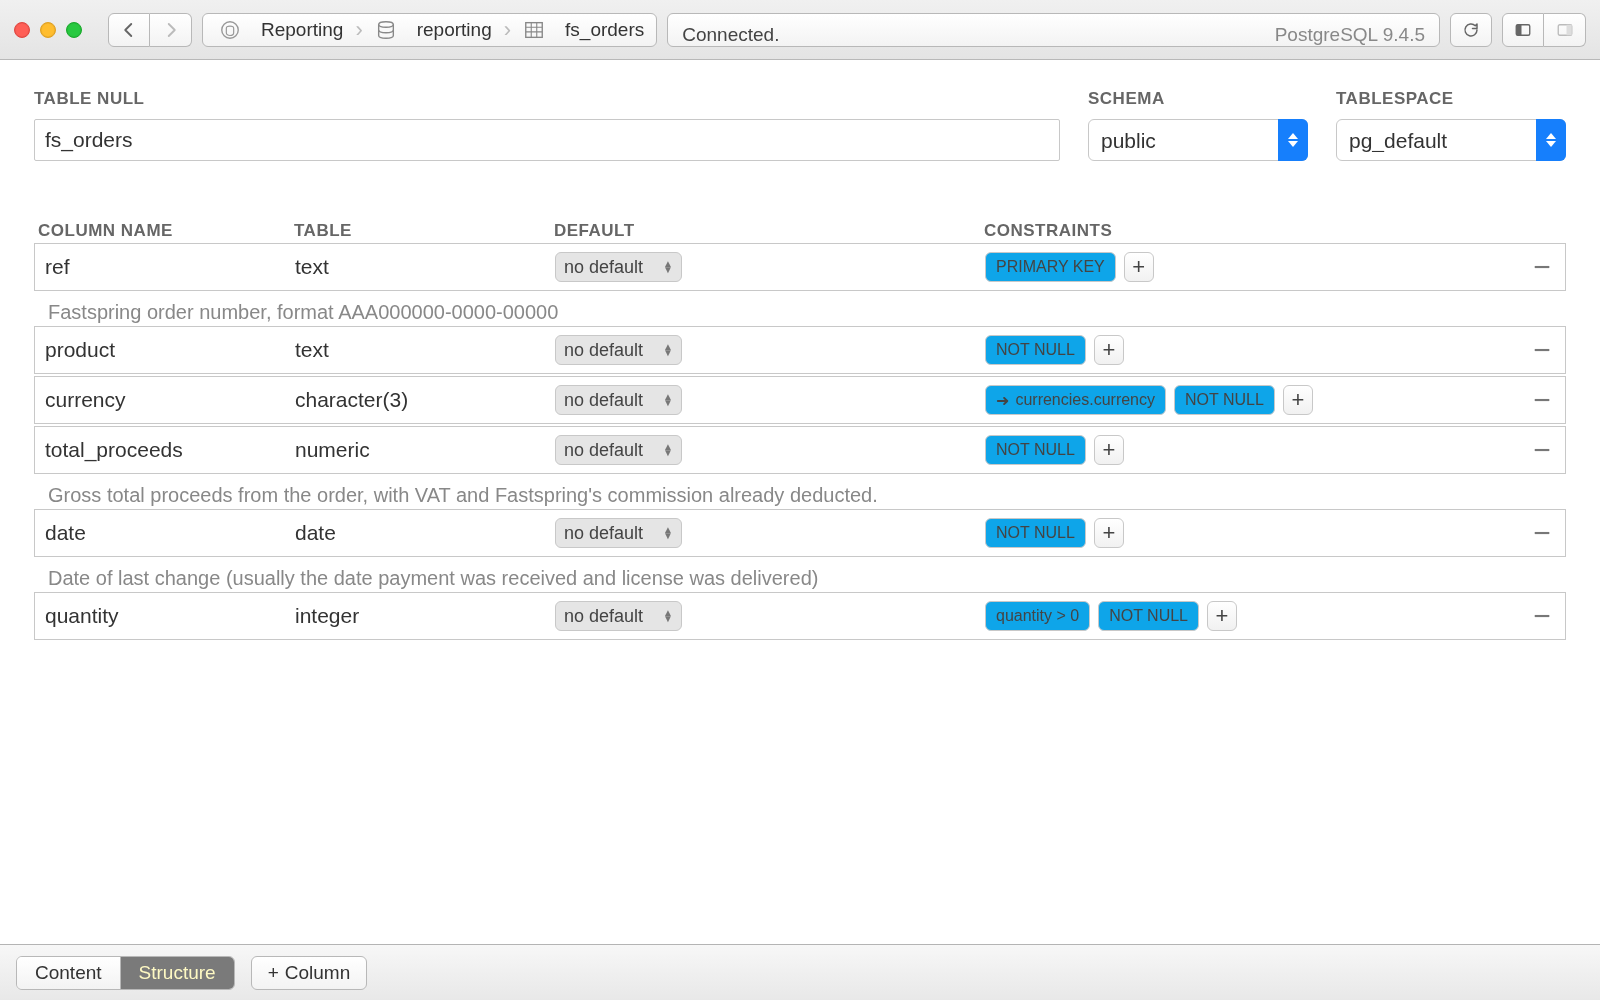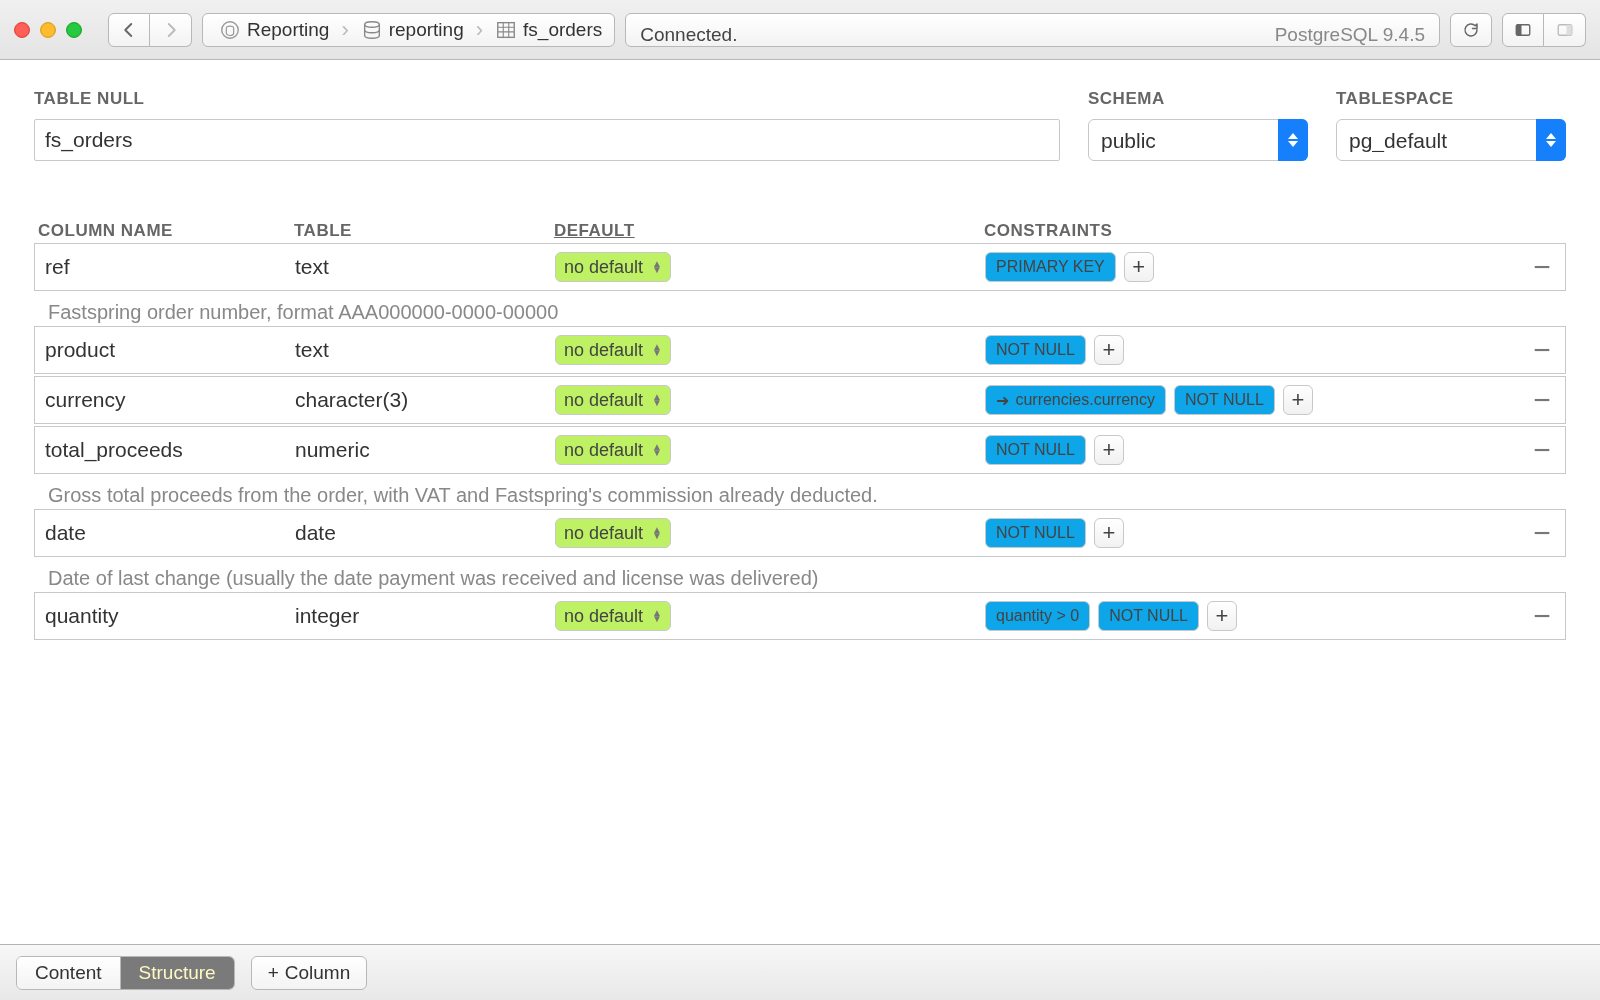--- a/index.html
+++ b/index.html
@@ -44,21 +44,21 @@
 }
 .tbtn svg { width:18px; height:18px; }
 
 .breadcrumb {
   display:flex; align-items:center; height:34px;
   background: linear-gradient(#ffffff, #f3f3f3);
   border:1px solid #b8b8b8; border-radius:6px;
   padding: 0 6px 0 10px;
   gap:6px;
 }
-.bc-item { display:flex; gap:6px; padding:0 6px; color:#333; font-size:19px; }
+.bc-item { display:flex; gap:20px; padding:0 6px; color:#333; font-size:19px; }
 .bc-sep { color:#bbb; font-size:22px; }
 .bc-icon { width:22px; height:22px; }
 
 .statusbar {
   flex:1;
   display:flex; align-items:flex-end;
   height:34px;
   background: linear-gradient(#ffffff, #f3f3f3);
   border:1px solid #b8b8b8; border-radius:6px;
   padding:0 14px;
@@ -97,36 +97,36 @@
 }
 .select-wrap .handle::before, .select-wrap .handle::after{
   content:""; width:0;height:0; border-left:5px solid transparent; border-right:5px solid transparent;
 }
 .select-wrap .handle::before{ border-bottom:6px solid #fff; margin-bottom:1px;}
 .select-wrap .handle::after{ border-top:6px solid #fff; }
 
 .cols-header { display:flex; margin-top:60px; font-size:17px; font-weight:700; color:#666; letter-spacing:.5px; }
 .col-name { width:260px; padding-left:4px;}
 .col-type { width:260px;}
-.col-default { width:430px;text-decoration:underline;}
+.col-default { width:430px;}
 .col-constraints { flex:1; }
 .col-actions { width:46px; }
 
 .column-row { display:flex; align-items:center; border:1px solid #c8c8c8; height:48px; margin-top:2px; }
 .column-row .cell { display:flex; align-items:center; height:100%; font-size:21px; color:#333; }
 .cell.name { width:260px; padding-left:10px;}
 .cell.type { width:260px;}
 .cell.default { width:430px;}
 .cell.constraints { flex:1; gap:8px; }
 .cell.actions { width:46px; justify-content:center; }
 
 .mini-select {
-  display:inline-flex; align-items:center; gap:9px;
+  display:inline-flex; align-items:center; gap:20px;
   height:30px; padding:0 8px;
-  border:1px solid #c8c8c8; border-radius:6px; background:#bef264;
+  border:1px solid #c8c8c8; border-radius:6px; background:#e5e5e5;
   font-size:18px; color:#444;
 }
 .mini-select .ud { display:flex; flex-direction:column; line-height:6px; font-size:10px; color:#777;}
 
 .badge {
   display:inline-flex; align-items:center; gap:6px;
   height:30px; padding:0 10px;
   border:1px solid #c8c8c8; border-radius:6px; background:#0ea5e9;
   font-size:16px; color:#444;
 }

